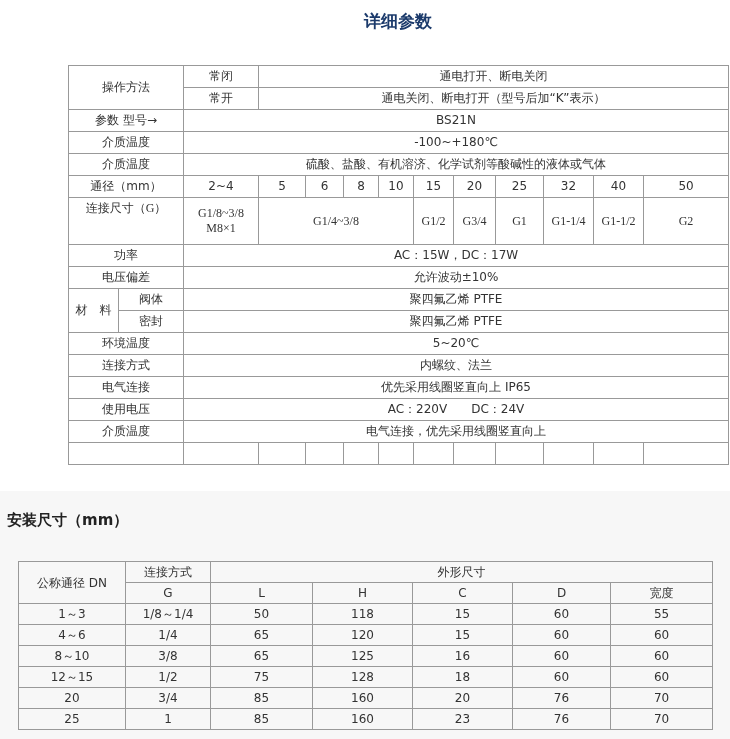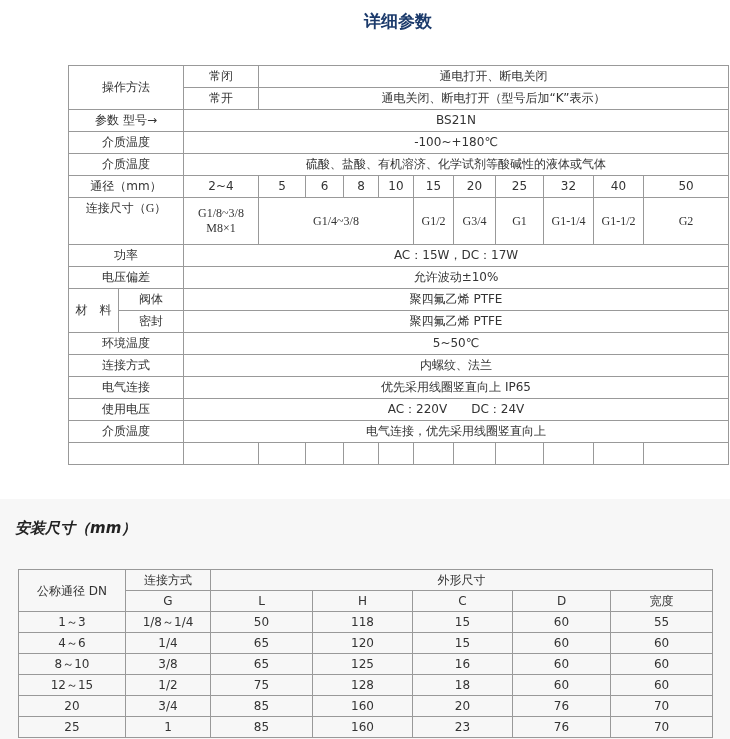--- a/index.html
+++ b/index.html
@@ -13,25 +13,24 @@
   .top-section{width:730px;height:487px;background:#ffffff;padding-left:33px;}
   .bottom-section{width:730px;height:252px;background:#f7f7f7;}
   h1.page-title{
     margin:0;padding-top:9px;
     text-align:center;
     font-size:17px;font-weight:bold;
     color:#1b3a6b;
     line-height:24px;
   }
   h2.install-title{
-    margin:12px;padding:18px 0 0 3px;
+    margin:4px;padding:18px 0 0 3px;
     font-size:15px;font-weight:bold;
     color:#222;
     line-height:22px;
-    font-style:italic;
   }
   table{border-collapse:collapse;table-layout:fixed;}
   td{
     border:1px solid #999;
     text-align:center;
     vertical-align:middle;
     padding:0 2px;
     overflow:hidden;
     white-space:nowrap;
     color:#333;
@@ -127,21 +126,21 @@
       <td rowspan="2">材　料</td>
       <td>阀体</td>
       <td colspan="11">聚四氟乙烯 PTFE</td>
     </tr>
     <tr>
       <td>密封</td>
       <td colspan="11">聚四氟乙烯 PTFE</td>
     </tr>
     <tr>
       <td colspan="2">环境温度</td>
-      <td colspan="11">5~50℃</td>
+      <td colspan="11">5~20℃</td>
     </tr>
     <tr>
       <td colspan="2">连接方式</td>
       <td colspan="11">内螺纹、法兰</td>
     </tr>
     <tr>
       <td colspan="2">电气连接</td>
       <td colspan="11">优先采用线圈竖直向上 IP65</td>
     </tr>
     <tr>

